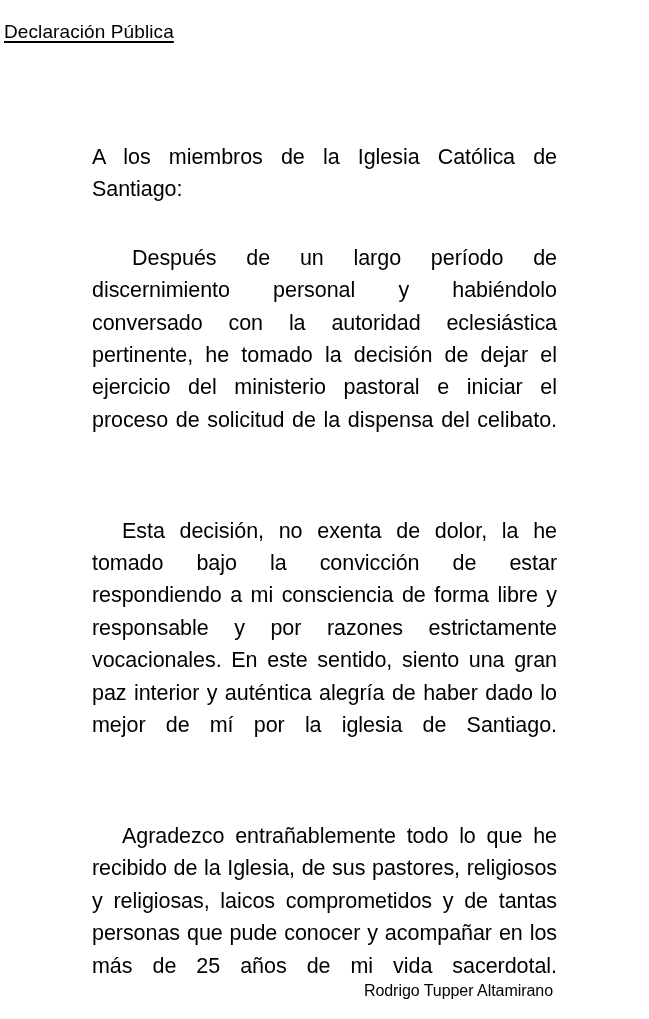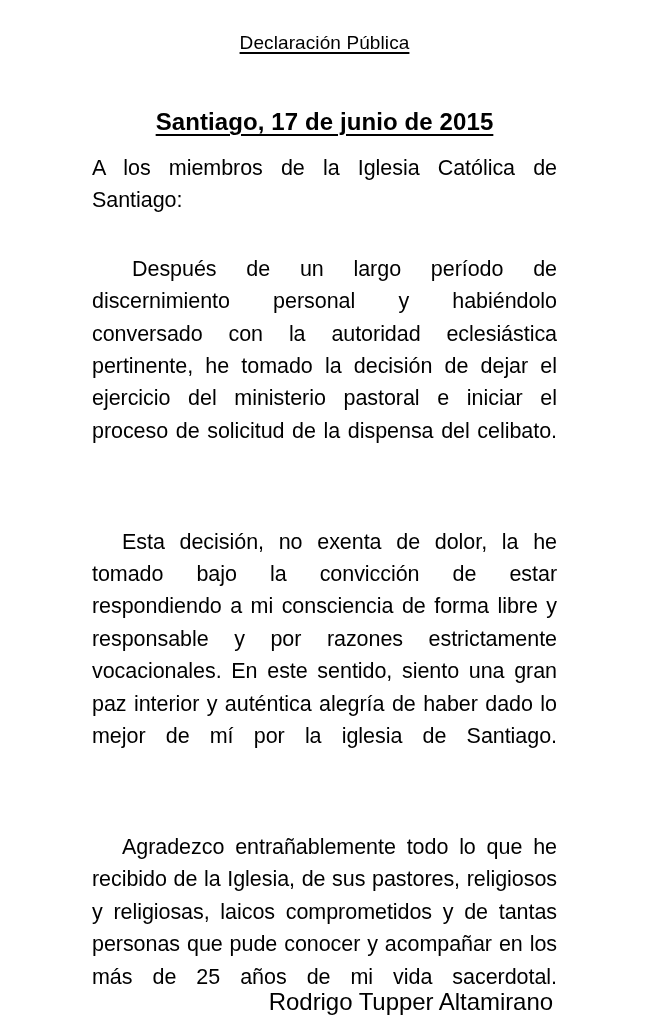--- a/index.html
+++ b/index.html
@@ -20,26 +20,26 @@
   .page {
     position: relative;
     width: 649px;
     height: 1019px;
     box-sizing: border-box;
     padding: 0;
   }
 
   
   .doc-title {
-    text-align: center;
+    text-align: left;
     font-size: 19px;
     font-weight: 400;
     line-height: 1.1;
     letter-spacing: 0.1px;
-    margin: 15px;
+    margin: 4px;
     padding-top: 18px;
     text-decoration: underline;
     text-underline-offset: 3px;
     text-decoration-thickness: 1.6px;
   }
 
   
   .doc-date {
     text-align: center;
     font-size: 24px;
@@ -96,35 +96,34 @@
   .para.closing::after,
   .para.salutation::after {
     content: none;
   }
 
   
   .signature {
     position: absolute;
     right: 96px;
     bottom: 18px;
-    font-size: 24px;
+    font-size: 16px;
     line-height: 28px;
     text-align: left;
     white-space: nowrap;
     letter-spacing: -0.05px;
   }
 </style>
 </head>
 <body>
 
 <div class="page">
 
   <h1 class="doc-title">Declaración Pública</h1>
 
-  <h2 class="doc-date">Santiago, 17 de junio de 2015</h2>
 
   <div class="body-block">
 
     <p class="para salutation">A los miembros de la Iglesia Católica de Santiago:</p>
 
     <p class="para italic">Después de un largo período de discernimiento personal y habiéndolo conversado con la autoridad eclesiástica pertinente, he tomado la decisión de dejar el ejercicio del ministerio pastoral e iniciar el proceso de solicitud de la dispensa del celibato.</p>
 
     <p class="para indented">Esta decisión, no exenta de dolor, la he tomado bajo la convicción de estar respondiendo a mi consciencia de forma libre y responsable y por razones estrictamente vocacionales. En este sentido, siento una gran paz interior y auténtica alegría de haber dado lo mejor de mí por la iglesia de Santiago.</p>
 
     <p class="para indented">Agradezco entrañablemente todo lo que he recibido de la Iglesia, de sus pastores, religiosos y religiosas, laicos comprometidos y de tantas personas que pude conocer y acompañar en los más de 25 años de mi vida sacerdotal.</p>

